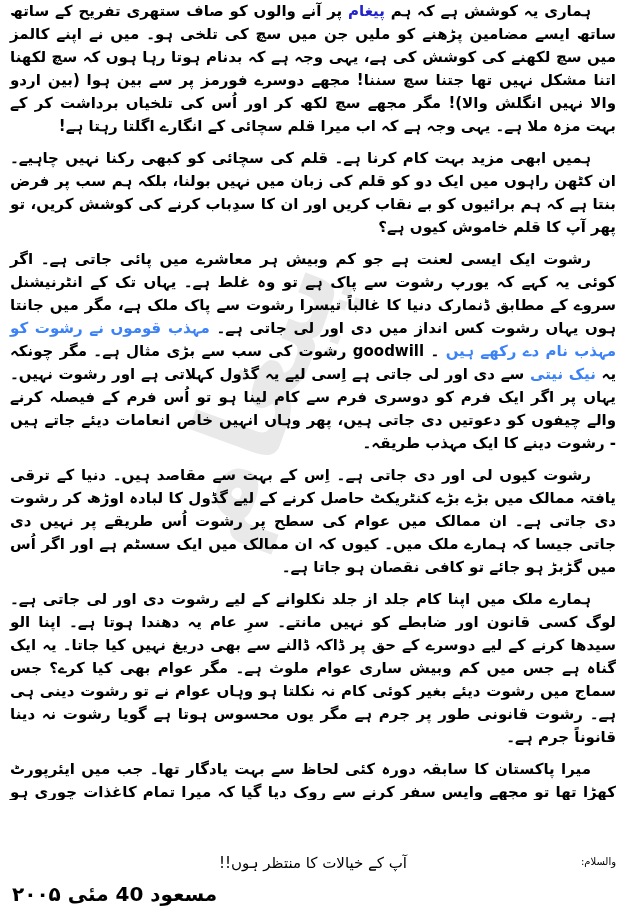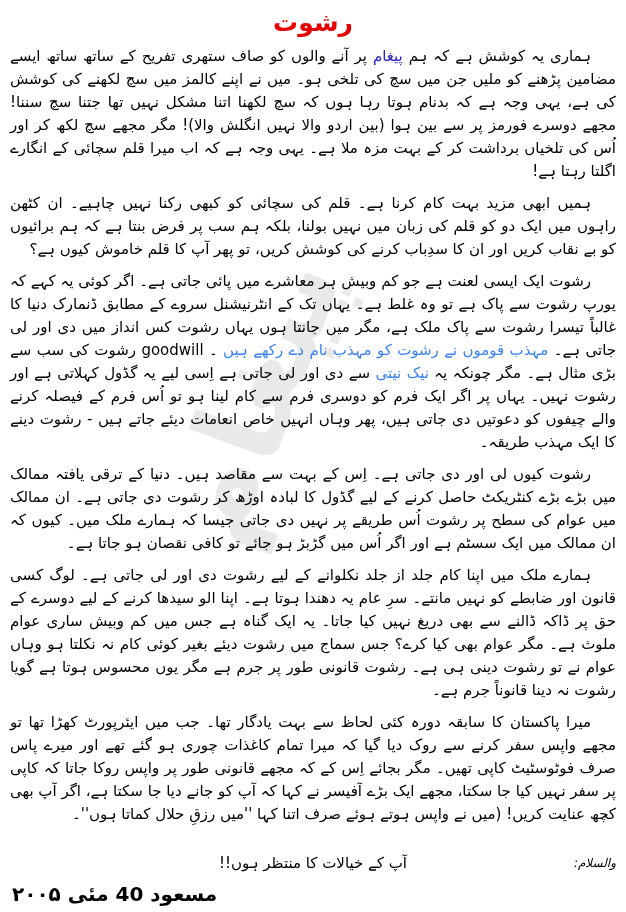--- a/index.html
+++ b/index.html
@@ -38,20 +38,21 @@
   .content {
     position: relative;
     z-index: 1;
     direction: rtl;
     text-align: justify;
     font-size: 15px;
     line-height: 23px;
     padding: 0 10px;
     height: 800px;
     overflow: hidden;
+    font-weight: bold;
   }
   .para { margin: 0 0 9px 0; text-indent: 25px; }
   .para-center { margin: 0 0 9px 0; text-align: center; text-indent: 0; }
   .seg-blue { color: #2323cc; }
   .seg-red  { color: #3b82f6; }
   .footer {
     position: absolute;
     z-index: 1;
     left: 10px;
     right: 10px;
@@ -62,41 +63,39 @@
   .awaiting {
     text-align: center;
     font-weight: normal;
     font-size: 15px;
     line-height: 22px;
   }
   .salutation {
     position: absolute;
     right: 0;
     top: 4px;
-    font-size: 12px;
-    font-style: italic;
+    font-size: 10px;
   }
   .signature {
     position: absolute;
     left: 2px;
     bottom: 2px;
     direction: rtl;
     font-size: 20px;
     font-weight: bold;
     white-space: nowrap;
   }
 </style>
 </head>
 <body>
 
 <div class="page">
 
   <div class="watermark">پیغام</div>
 
-  <h1 class="title">رشوت</h1>
 
   <div class="content">
 
     <p class="para"><span>ہماری یہ کوشش ہے کہ ہم </span><span class="seg-blue">پیغام</span><span> پر آنے والوں کو صاف ستھری تفریح کے ساتھ ساتھ ایسے مضامین پڑھنے کو ملیں جن میں سچ کی تلخی ہو۔ میں نے اپنے کالمز میں سچ لکھنے کی کوشش کی ہے، یہی وجہ ہے کہ بدنام ہوتا رہا ہوں کہ سچ لکھنا اتنا مشکل نہیں تھا جتنا سچ سننا! مجھے دوسرے فورمز پر سے بین ہوا (بین اردو والا نہیں انگلش والا)! مگر مجھے سچ لکھ کر اور اُس کی تلخیاں برداشت کر کے بہت مزہ ملا ہے۔ یہی وجہ ہے کہ اب میرا قلم سچائی کے انگارے اگلتا رہتا ہے!</span></p>
 
     <p class="para"><span>ہمیں ابھی مزید بہت کام کرنا ہے۔ قلم کی سچائی کو کبھی رکنا نہیں چاہیے۔ ان کٹھن راہوں میں ایک دو کو قلم کی زبان میں نہیں بولنا، بلکہ ہم سب پر فرض بنتا ہے کہ ہم برائیوں کو بے نقاب کریں اور ان کا سدِباب کرنے کی کوشش کریں، تو پھر آپ کا قلم خاموش کیوں ہے؟</span></p>
 
 
 
     <p class="para"><span>رشوت ایک ایسی لعنت ہے جو کم وبیش ہر معاشرے میں پائی جاتی ہے۔ اگر کوئی یہ کہے کہ یورپ رشوت سے پاک ہے تو وہ غلط ہے۔ یہاں تک کے انٹرنیشنل سروے کے مطابق ڈنمارک دنیا کا غالباً تیسرا رشوت سے پاک ملک ہے، مگر میں جانتا ہوں یہاں رشوت کس انداز میں دی اور لی جاتی ہے۔ </span><span class="seg-red">مہذب قوموں نے رشوت کو مہذب نام دے رکھے ہیں</span><span> ۔ goodwill رشوت کی سب سے بڑی مثال ہے۔ مگر چونکہ یہ </span><span class="seg-red">نیک نیتی</span><span> سے دی اور لی جاتی ہے اِسی لیے یہ گڈول کہلاتی ہے اور رشوت نہیں۔ یہاں پر اگر ایک فرم کو دوسری فرم سے کام لینا ہو تو اُس فرم کے فیصلہ کرنے والے چیفوں کو دعوتیں دی جاتی ہیں، پھر وہاں انہیں خاص انعامات دیئے جاتے ہیں - رشوت دینے کا ایک مہذب طریقہ۔</span></p>

